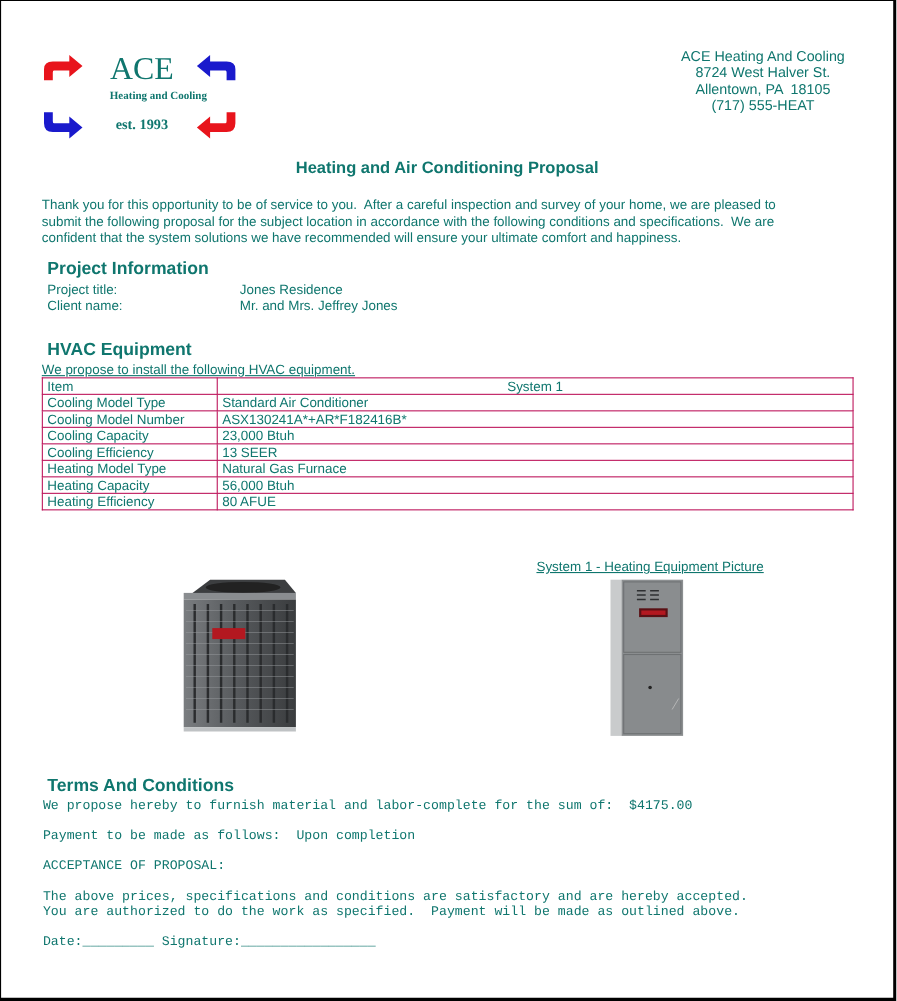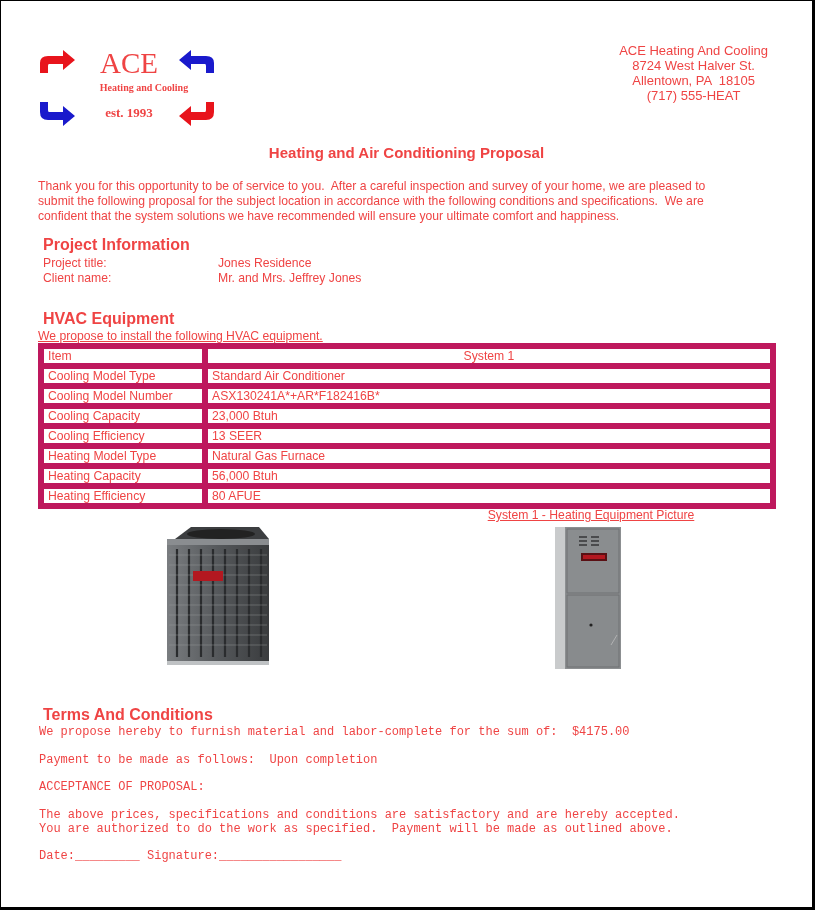--- a/index.html
+++ b/index.html
@@ -2,21 +2,21 @@
 <html><head>
   <meta charset="utf-8">
   <style>
     html, body { margin: 0; padding: 0; background: #ffffff; }
     body { width: 815px; height: 910px; position: relative; overflow: hidden; }
     .page {
       position: absolute; left: 0; top: 0; width: 811px; height: 906px;
       border-left: 1px solid #000; border-top: 1px solid #000;
       border-right: 3px solid #000; border-bottom: 3px solid #000;
       box-sizing: content-box; background: #fff;
-      font-family: "Liberation Sans", sans-serif; color: #ef4444;
+      font-family: "Liberation Sans", sans-serif; color: #0f766e;
     }
     .abs { position: absolute; }
     
     .logo { left: 36px; top: 46px; width: 182px; height: 82px; }
     .logo-ace { position: absolute; left: 52px; top: 0px; width: 80px; text-align: center;
       font-family: "Liberation Serif", serif; font-size: 29px; line-height: 32px; }
     .logo-sub { position: absolute; left: 16px; top: 32px; width: 182px; text-align: center;
       font-family: "Liberation Serif", serif; font-weight: bold; font-size: 10px; line-height: 18px; }
     .logo-est { position: absolute; left: 52px; top: 58px; width: 80px; text-align: center;
       font-family: "Liberation Serif", serif; font-weight: bold; font-size: 13px; line-height: 16px; }
@@ -24,21 +24,21 @@
     
     .address { right: 44px; top: 42px; text-align: center; font-size: 13px; line-height: 15px; }
     .title { left: 0; width: 811px; top: 143px; text-align: center; font-weight: bold; font-size: 15px; }
     .intro { left: 37px; top: 178px; width: 740px; font-size: 12.2px; line-height: 15px; }
     .section-h { font-weight: bold; font-size: 16px; line-height: 18px; }
     .kv-label { position: absolute; left: 0; font-size: 12.2px; }
     .kv-value { position: absolute; left: 175px; font-size: 12.2px; white-space: nowrap; }
     .lead { left: 37px; top: 328px; font-size: 12.2px; text-decoration: underline; }
     table.equip { position: absolute; left: 37px; top: 342px; width: 738px; border-collapse: collapse;
       font-size: 12.2px; }
-    table.equip td { border: 6px solid #be185d; padding: 0 4px; height: 14px; line-height: 14px; margin-left: 44px; }
+    table.equip td { border: 1px solid #be185d; padding: 0 4px; height: 14px; line-height: 14px; margin-left: 44px; }
     table.equip td.c1 { width: 150px; }
     table.equip td.head-center { text-align: center; }
     .pic-caption { font-size: 12.2px; text-decoration: underline; text-align: center; }
     .mono { font-family: "Liberation Mono", monospace; font-size: 12px; line-height: 14px; white-space: pre; }
   </style>
 </head>
 <body>
 
 <div class="page">
 

